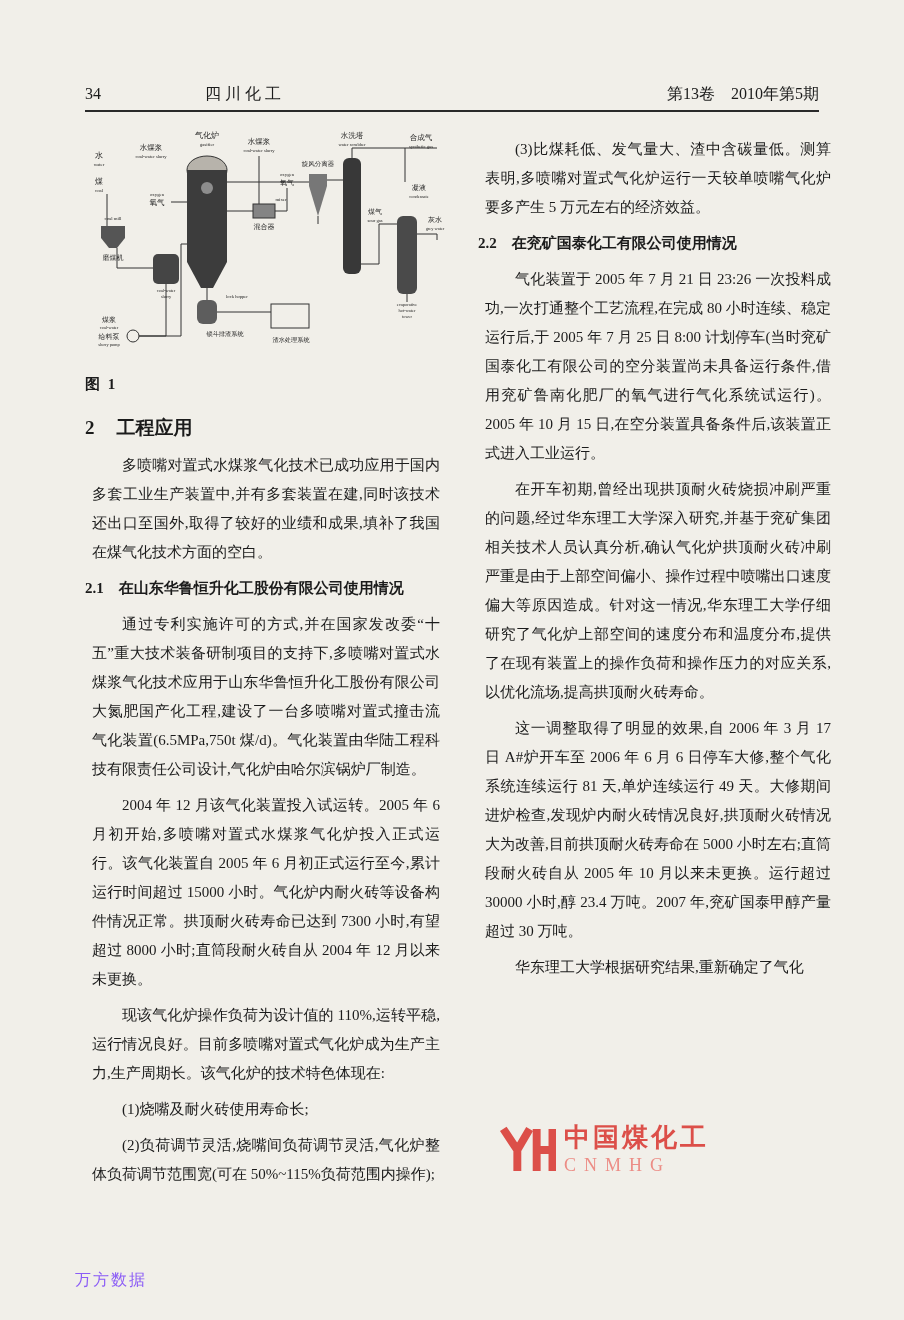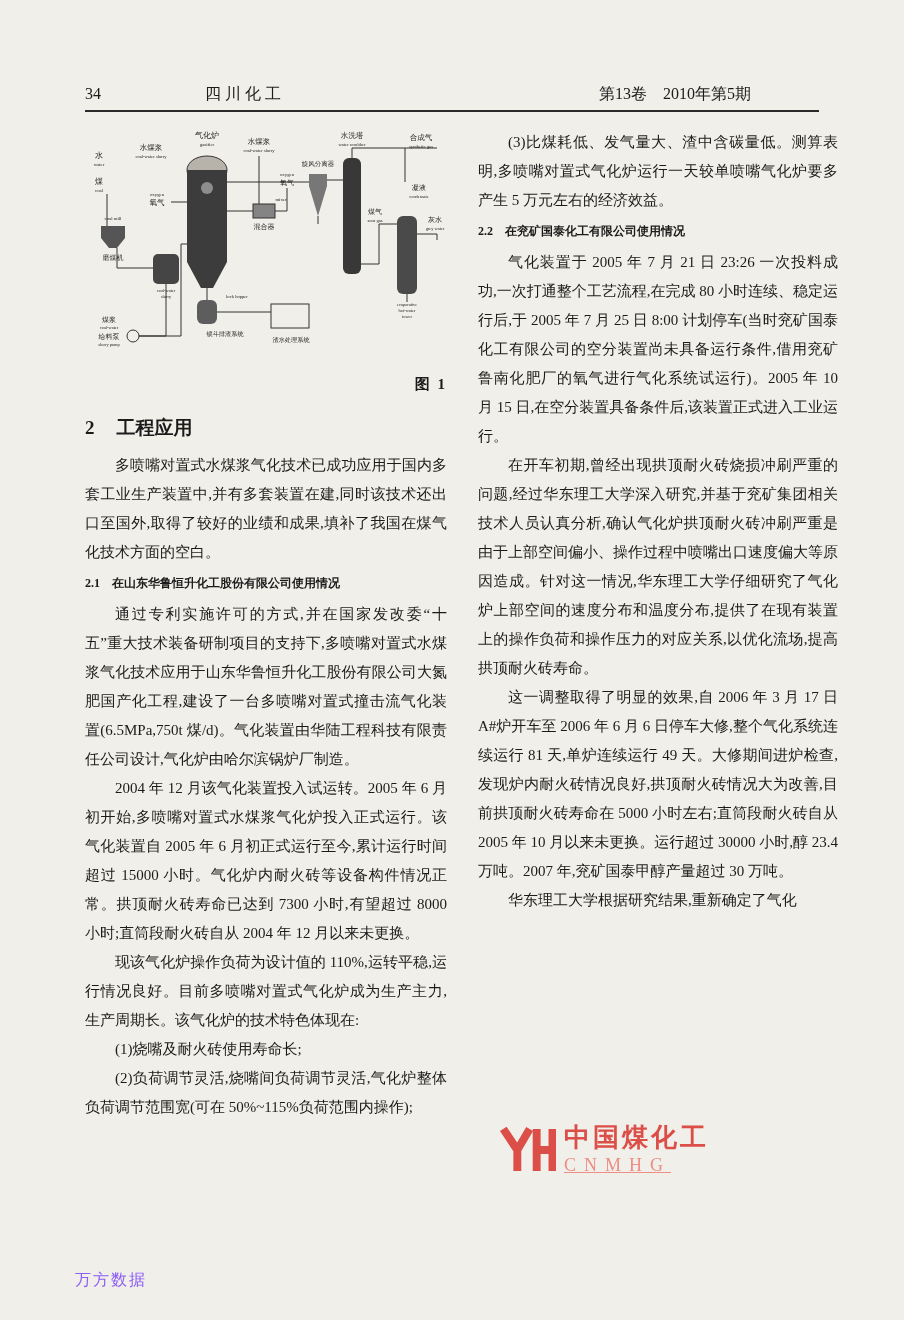--- a/index.html
+++ b/index.html
@@ -12,54 +12,54 @@
     overflow:hidden;
   }
   .page{position:absolute;inset:0;}
   
   .hdr{
     position:absolute;left:85px;top:84px;width:734px;
     display:flex;align-items:baseline;font-size:16px;
   }
   .hdr .pgno{width:120px;text-align:left;}
   .hdr .jtitle{flex:1;text-align:left;letter-spacing:4px;}
-  .hdr .issue{width:220px;}
+  .hdr .issue{width:220px;text-align:right;}
   .hdr-rule{
     position:absolute;left:85px;top:110px;width:734px;height:2px;background:#2a2a2a;
   }
   
   .col{position:absolute;top:128px;font-size:15px;line-height:29px;text-align:justify;}
   .col.left{left:85px;width:362px;}
   .col.right{left:478px;width:360px;}
-  .col p{margin:0;text-indent:2em;}
+  .col p{margin:7px;text-indent:2em;}
   h2.sec{
     font-size:19px;font-weight:bold;margin:16px 0 10px;line-height:26px;
     text-indent:0;display:flex;
   }
   h2.sec .num{margin-right:22px;}
-  h3.sub{font-size:12px;font-weight:bold;margin:2px 0;line-height:29px;text-indent:0;}
+  h3.sub{font-size:15px;font-weight:bold;margin:2px 0;line-height:29px;text-indent:0;}
   
   figure{margin:0 0 6px 0;}
   #diagram{display:block;width:362px;height:240px;}
   #diagram text{fill:#1e1e1e;font-family:"Liberation Serif","DejaVu Serif",serif;}
   #diagram .pipe{stroke:#333;stroke-width:1;fill:none;}
   figcaption{
-    text-align:right;font-size:15px;font-weight:bold;margin-top:2px;letter-spacing:2px;
+    text-align:left;font-size:15px;font-weight:bold;margin-top:2px;letter-spacing:2px;
   }
   
   .watermark{
     position:absolute;left:492px;top:1118px;z-index:5;
     background:#f1efe9;
     display:flex;align-items:center;gap:8px;
     padding:6px 14px 6px 6px;
   }
   .wm-logo{width:58px;height:50px;}
   .wm-logo path{stroke:#dc4f49;stroke-width:9;fill:none;}
   .wm-cn{font-size:26px;font-weight:bold;color:#dc4f49;letter-spacing:3px;line-height:28px;}
-  .wm-en{font-size:18px;color:#ec8d86;letter-spacing:8px;line-height:22px;margin-top:2px;text-decoration:underline;}
+  .wm-en{font-size:18px;color:#ec8d86;letter-spacing:8px;line-height:22px;margin-top:2px;}
   
   .wanfang{
     position:absolute;left:75px;top:1270px;font-size:16px;color:#8b5cf6;letter-spacing:2px;
   }
 </style>
 </head>
 <body>
 
 <div class="page">
 

